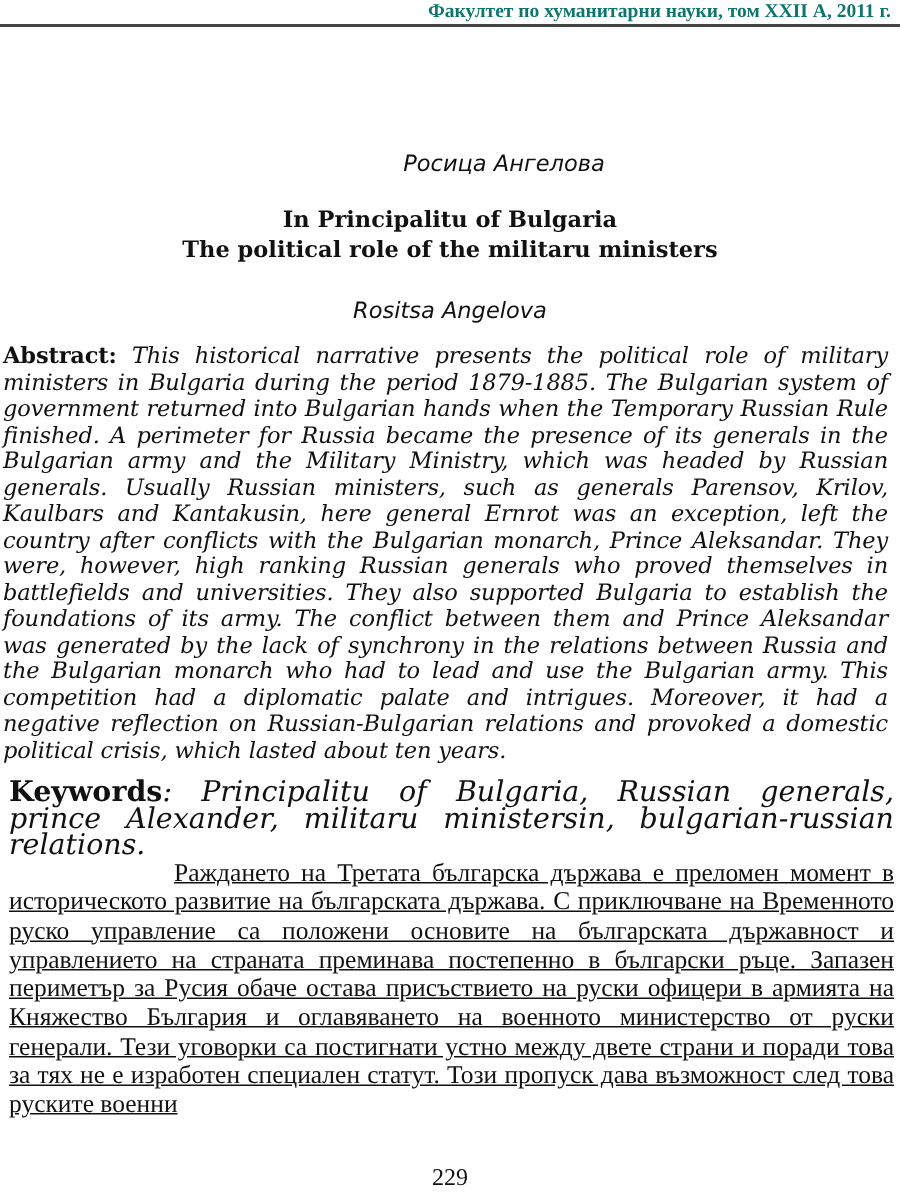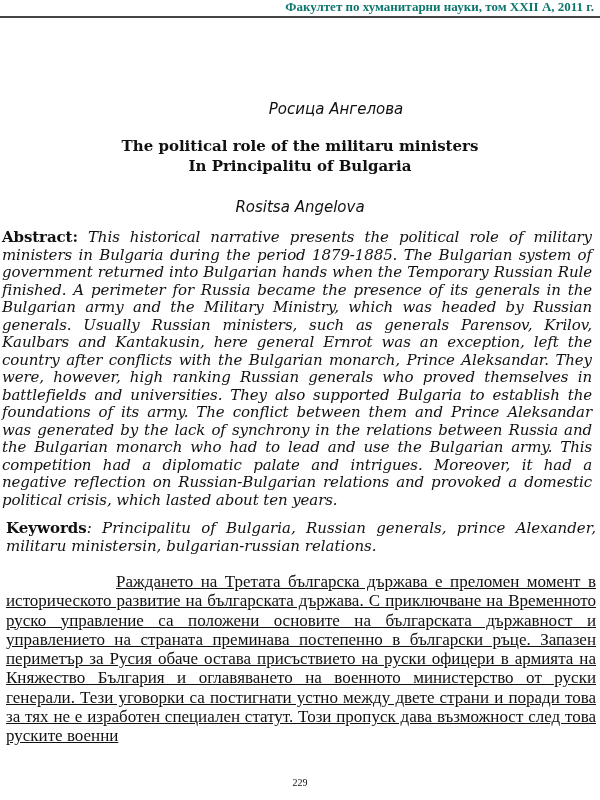--- a/index.html
+++ b/index.html
@@ -24,48 +24,48 @@
     .title-en { top: 136px; }
     .author-en { top: 198px; }
     .abstract {
       position: absolute; left: 2px; top: 229px; width: 590px;
       font-family: "DejaVu Serif", serif; font-style: italic; font-size: 15px;
       line-height: 17.5px; text-align: justify; letter-spacing: -0.1px;
     }
     .label { font-style: normal; font-weight: bold; font-family: "DejaVu Serif", serif; }
     .keywords {
       position: absolute; left: 6px; top: 520px; width: 590px;
-      font-family: "DejaVu Serif", serif; font-style: italic; font-size: 15px;
+      font-family: "DejaVu Serif", serif; font-style: italic; font-size: 19px;
       line-height: 17.5px; text-align: justify;
     }
     .body-text {
       position: absolute; left: 6px; top: 572px; width: 590px;
       font-family: "Liberation Serif", serif; font-size: 17px; line-height: 19.3px;
       text-align: justify; text-indent: 110px; color: #111; text-decoration: underline;
     }
     .page-number {
       position: absolute; left: 0; top: 777px; width: 600px; text-align: center;
-      font-family: "Liberation Serif", serif; font-size: 10px;
+      font-family: "Liberation Serif", serif; font-size: 16px;
     }
   </style>
 </head>
 <body>
 
 <div class="header">
   <span>Факултет по хуманитарни науки, том XXII А, 2011  г.</span>
 </div>
 
 <div class="title title-bg">
 </div>
 
 <div class="author author-bg">Росица Ангелова</div>
 
 <div class="title title-en">
+  <div>In Principalitu of Bulgaria</div>
   <div>The political role of the militaru ministers</div>
-  <div>In Principalitu of Bulgaria</div>
 </div>
 
 <div class="author author-en">Rositsa Angelova</div>
 
 <div class="abstract">
   <span class="label">Abstract:</span>
   <span>This historical narrative presents the political role of military ministers in Bulgaria during the period 1879-1885. The Bulgarian system of government returned into Bulgarian hands when the Temporary Russian Rule finished. A perimeter for Russia became the presence of its generals in the Bulgarian army and the Military Ministry, which was headed by Russian generals. Usually Russian ministers, such as generals Parensov, Krilov, Kaulbars and Kantakusin, here general Ernrot was an exception, left the country after conflicts with the Bulgarian monarch, Prince Aleksandar. They were, however, high ranking Russian generals who proved themselves in battlefields and universities. They also supported Bulgaria to establish the foundations of its army. The conflict between them and Prince Aleksandar was generated by the lack of synchrony in the relations between Russia and the Bulgarian monarch who had to lead and use the Bulgarian army. This competition had a diplomatic palate and intrigues. Moreover, it had a negative reflection on Russian-Bulgarian relations and provoked a domestic political crisis, which lasted about ten years.</span>
 </div>
 
 <div class="keywords">

